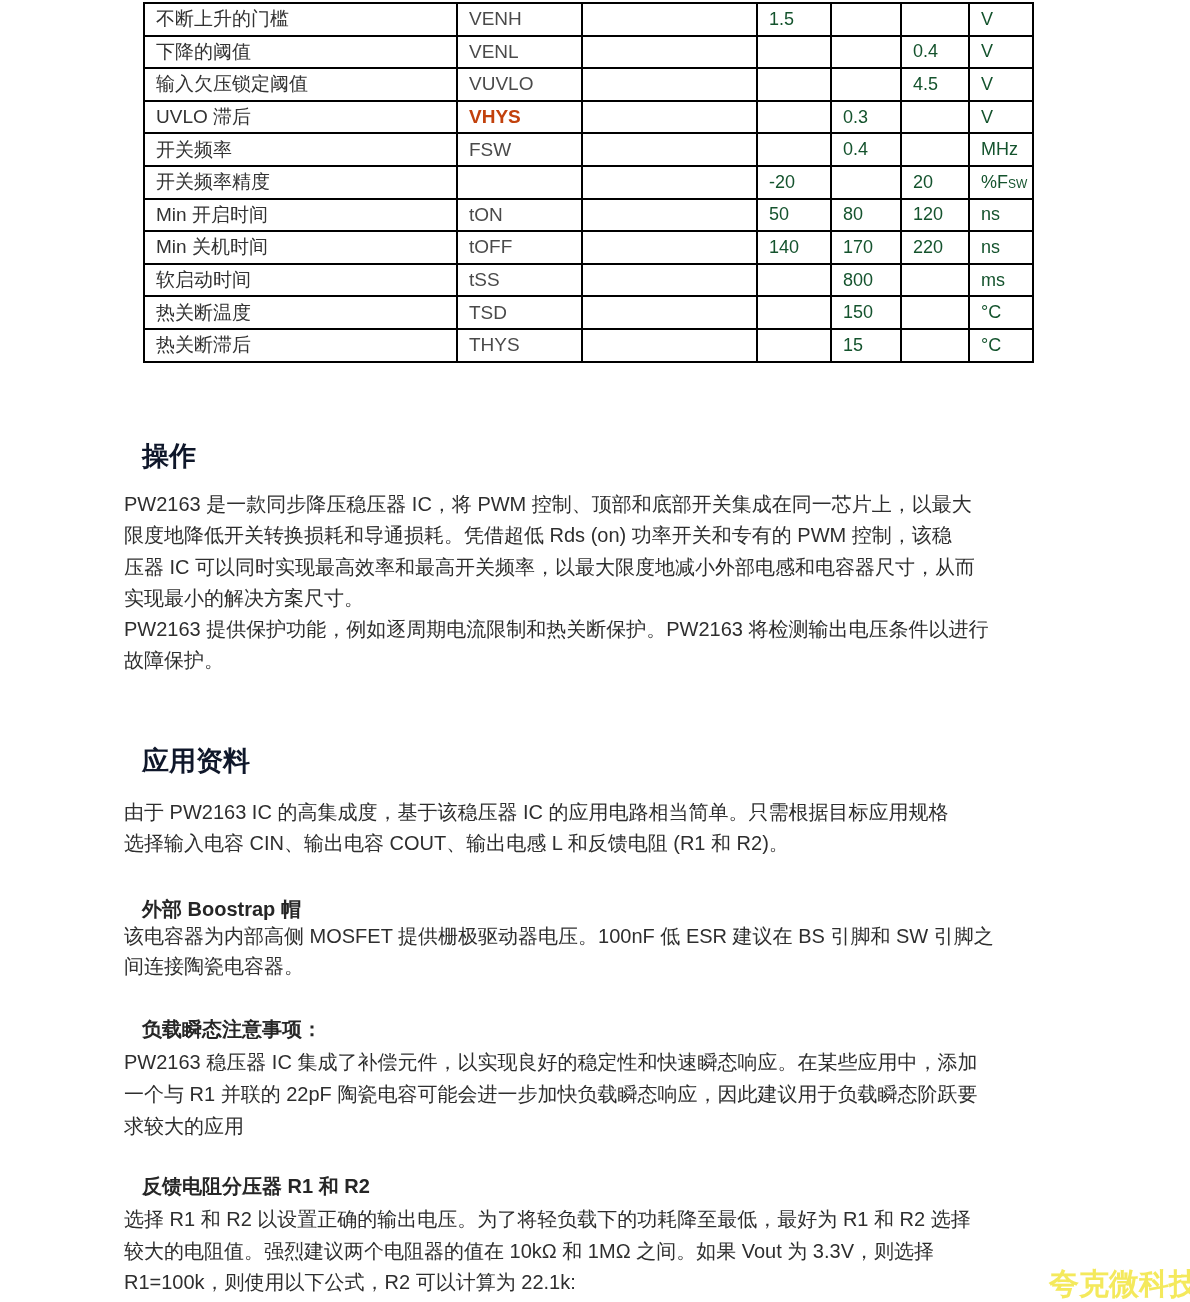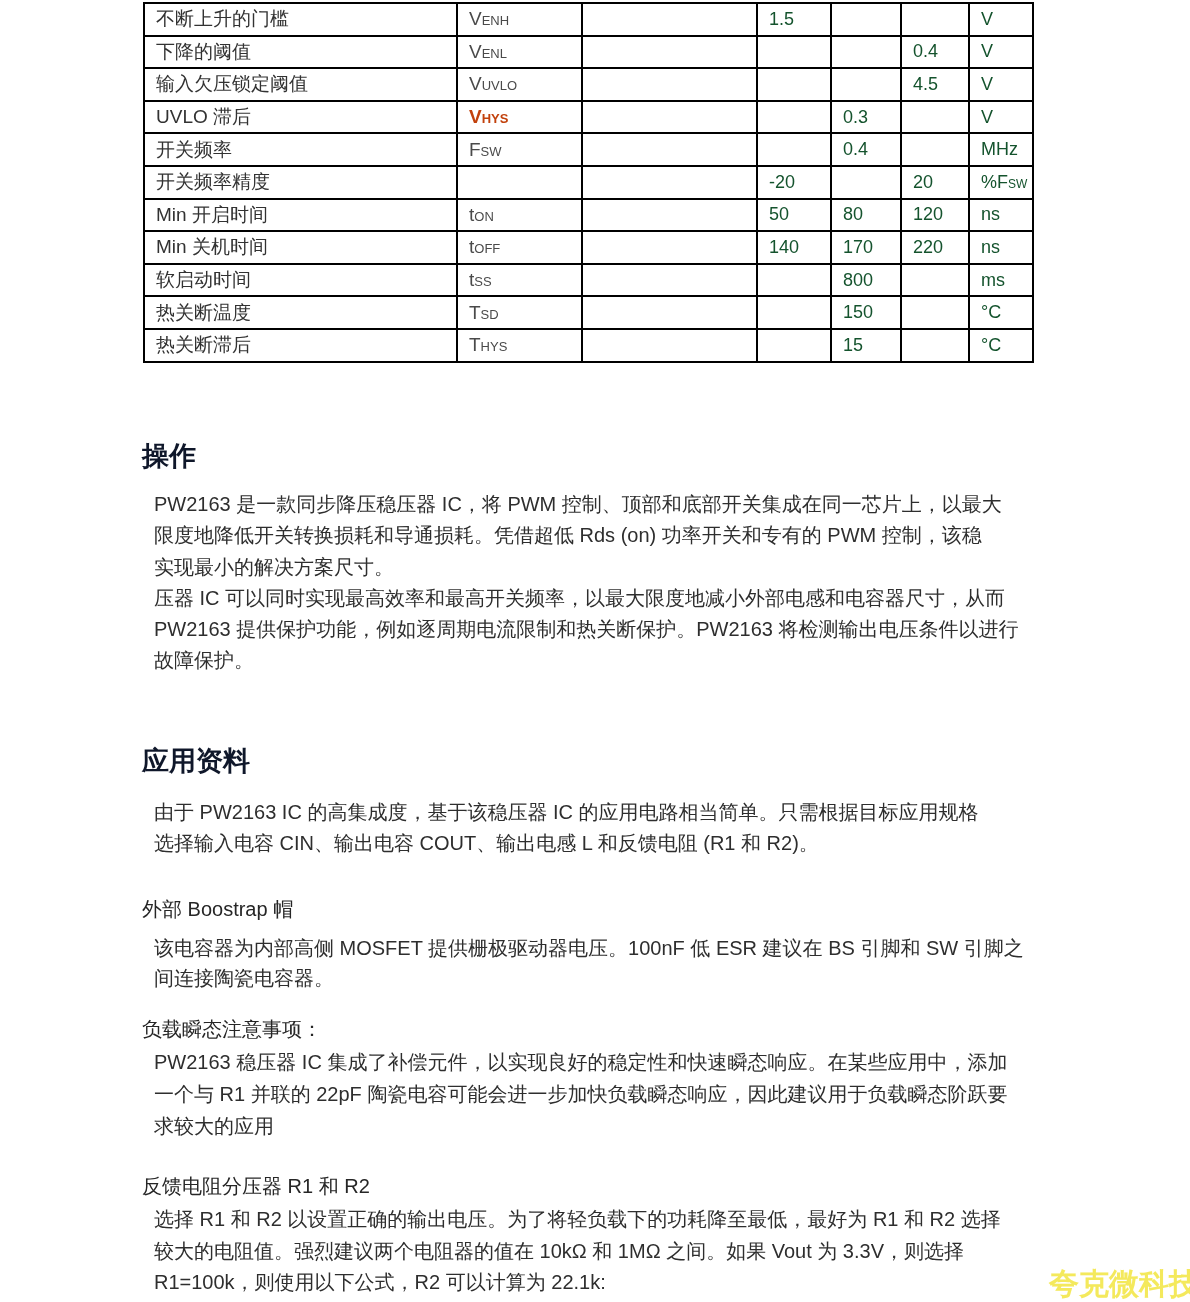--- a/index.html
+++ b/index.html
@@ -12,41 +12,41 @@
 
   
   table.spec{position:absolute;left:143px;top:2px;width:889px;border-collapse:collapse;table-layout:fixed;}
   .spec td{
     border:2px solid #000000;height:30.6px;padding:0 2px 0 11px;
     font-size:19px;color:#4a4a4a;vertical-align:middle;white-space:nowrap;overflow:hidden;
   }
   .spec td.c-param{color:#323232;}
   .spec td.c-num,.spec td.c-unit{font-size:18px;color:#14532d;}
   .sy-base{font-size:19px;}
-  .sy-sub{font-size:13px;}
+  .sy-sub{font-size:19px;}
   .c-unit .sy-sub{font-size:12px;}
   td.bold, td.bold span{font-weight:bold;color:#c2410c;}
 
   
   h2.sec{position:absolute;left:142px;margin:0;font-size:27px;line-height:28px;font-weight:bold;color:#0f172a;white-space:nowrap;}
   #t-op{top:442px;}
   #t-app{top:747px;}
 
   
-  h3.sub{position:absolute;left:142px;margin:0;font-size:20px;line-height:21px;font-weight:normal;color:#262626;white-space:nowrap;}
+  h3.sub{position:absolute;left:142px;margin:0;font-size:20px;line-height:21px;font-weight:bold;color:#262626;white-space:nowrap;}
   #t-sub0{top:899px;}
   #t-sub1{top:1019px;}
   #t-sub2{top:1176px;}
 
   
-  .para{position:absolute;left:154px;width:900px;color:#2e2e2e;font-size:20px;}
+  .para{position:absolute;left:124px;width:900px;color:#2e2e2e;font-size:20px;}
   .tline{white-space:nowrap;text-align:justify;text-align-last:left;}
   #op-lines{top:489px;line-height:31.3px;}
   #app-lines{top:797px;line-height:30.6px;}
-  #sub0-lines{top:921px;line-height:30px;margin-top:12px;}
+  #sub0-lines{top:921px;line-height:30px;}
   #sub1-lines{top:1046px;line-height:32px;}
   #sub2-lines{top:1204px;line-height:31.6px;}
 
   
   .watermark{position:absolute;left:1049px;top:1268px;font-size:30px;line-height:32px;color:#F4E95C;white-space:nowrap;font-weight:bold;}
 </style>
 </head>
 <body>
 
 <div class="page">
@@ -161,22 +161,22 @@
           <td class="c-num"></td>
           <td class="c-unit"><span>°C</span></td>
         </tr>
       </tbody>
   </table>
 
   <h2 class="sec" id="t-op">操作</h2>
   <div class="para" id="op-lines">
       <div class="tline">PW2163 是一款同步降压稳压器 IC，将 PWM 控制、顶部和底部开关集成在同一芯片上，以最大</div>
       <div class="tline">限度地降低开关转换损耗和导通损耗。凭借超低 Rds (on)  功率开关和专有的 PWM 控制，该稳</div>
+      <div class="tline">压器 IC 可以同时实现最高效率和最高开关频率，以最大限度地减小外部电感和电容器尺寸，从而</div>
       <div class="tline">实现最小的解决方案尺寸。</div>
-      <div class="tline">压器 IC 可以同时实现最高效率和最高开关频率，以最大限度地减小外部电感和电容器尺寸，从而</div>
       <div class="tline">PW2163 提供保护功能，例如逐周期电流限制和热关断保护。PW2163 将检测输出电压条件以进行</div>
       <div class="tline">故障保护。</div>
     </div>
 
   <h2 class="sec" id="t-app">应用资料</h2>
   <div class="para" id="app-lines">
       <div class="tline">由于 PW2163 IC 的高集成度，基于该稳压器 IC 的应用电路相当简单。只需根据目标应用规格</div>
       <div class="tline">选择输入电容 CIN、输出电容 COUT、输出电感 L 和反馈电阻 (R1 和 R2)。</div>
     </div>
 

